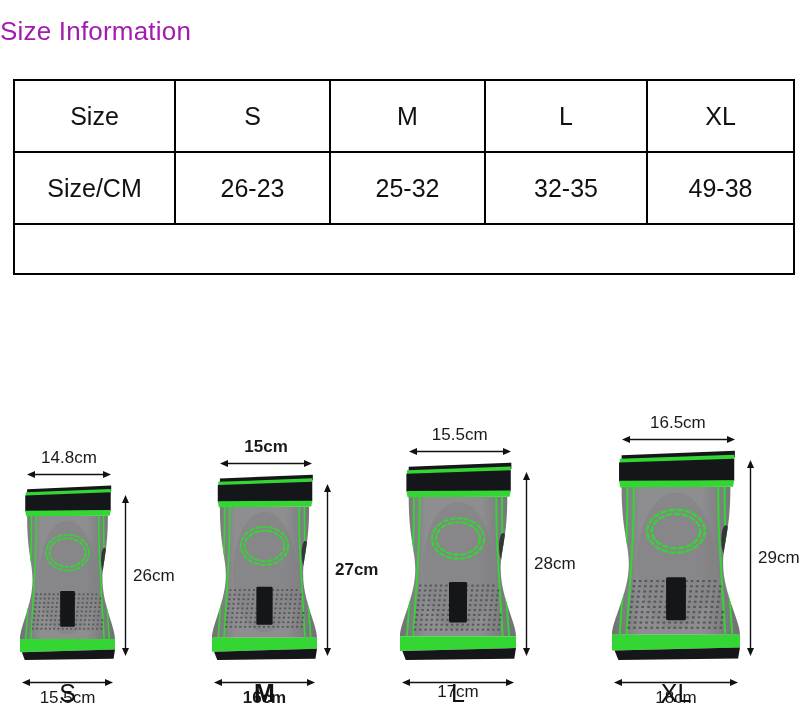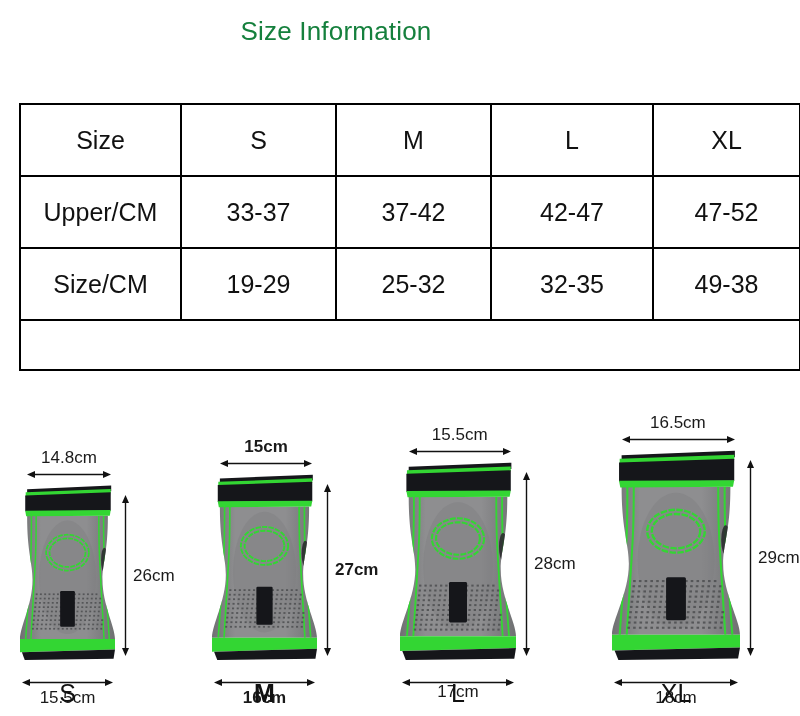--- a/index.html
+++ b/index.html
@@ -15,35 +15,34 @@
     color: #1a1a1a;
     overflow: hidden;
   }
 
   
   .title {
     position: absolute;
     top: 16px;
     left: 0;
     width: 672px;
-    text-align: center;
+    text-align: left;
     font-size: 26px;
     letter-spacing: 0.2px;
-    color: #15803d;
+    color: #a21caf;
   }
 
   
   .size-table {
     position: absolute;
-    left: 19px;
+    left: 13px;
     top: 79px;
     width: 770px;
     border-collapse: collapse;
     table-layout: fixed;
-    margin-top: 24px;
   }
   .size-table td {
     border: 2px solid #000000;
     text-align: center;
     vertical-align: middle;
     font-size: 25px;
     color: #111111;
     height: 70px;
     padding: 0;
   }
@@ -141,29 +140,22 @@
 <table class="size-table">
   <tbody>
     <tr>
       <td class="col-head">Size</td>
       <td class="col-s">S</td>
       <td class="col-m">M</td>
       <td class="col-l">L</td>
       <td class="col-xl">XL</td>
     </tr>
     <tr>
-      <td>Upper/CM</td>
-      <td>33-37</td>
-      <td>37-42</td>
-      <td>42-47</td>
-      <td>47-52</td>
-    </tr>
-    <tr>
       <td>Size/CM</td>
-      <td>19-29</td>
+      <td>26-23</td>
       <td>25-32</td>
       <td>32-35</td>
       <td>49-38</td>
     </tr>
     <tr class="row-blank">
       <td colspan="5"></td>
     </tr>
   </tbody>
 </table>
 

